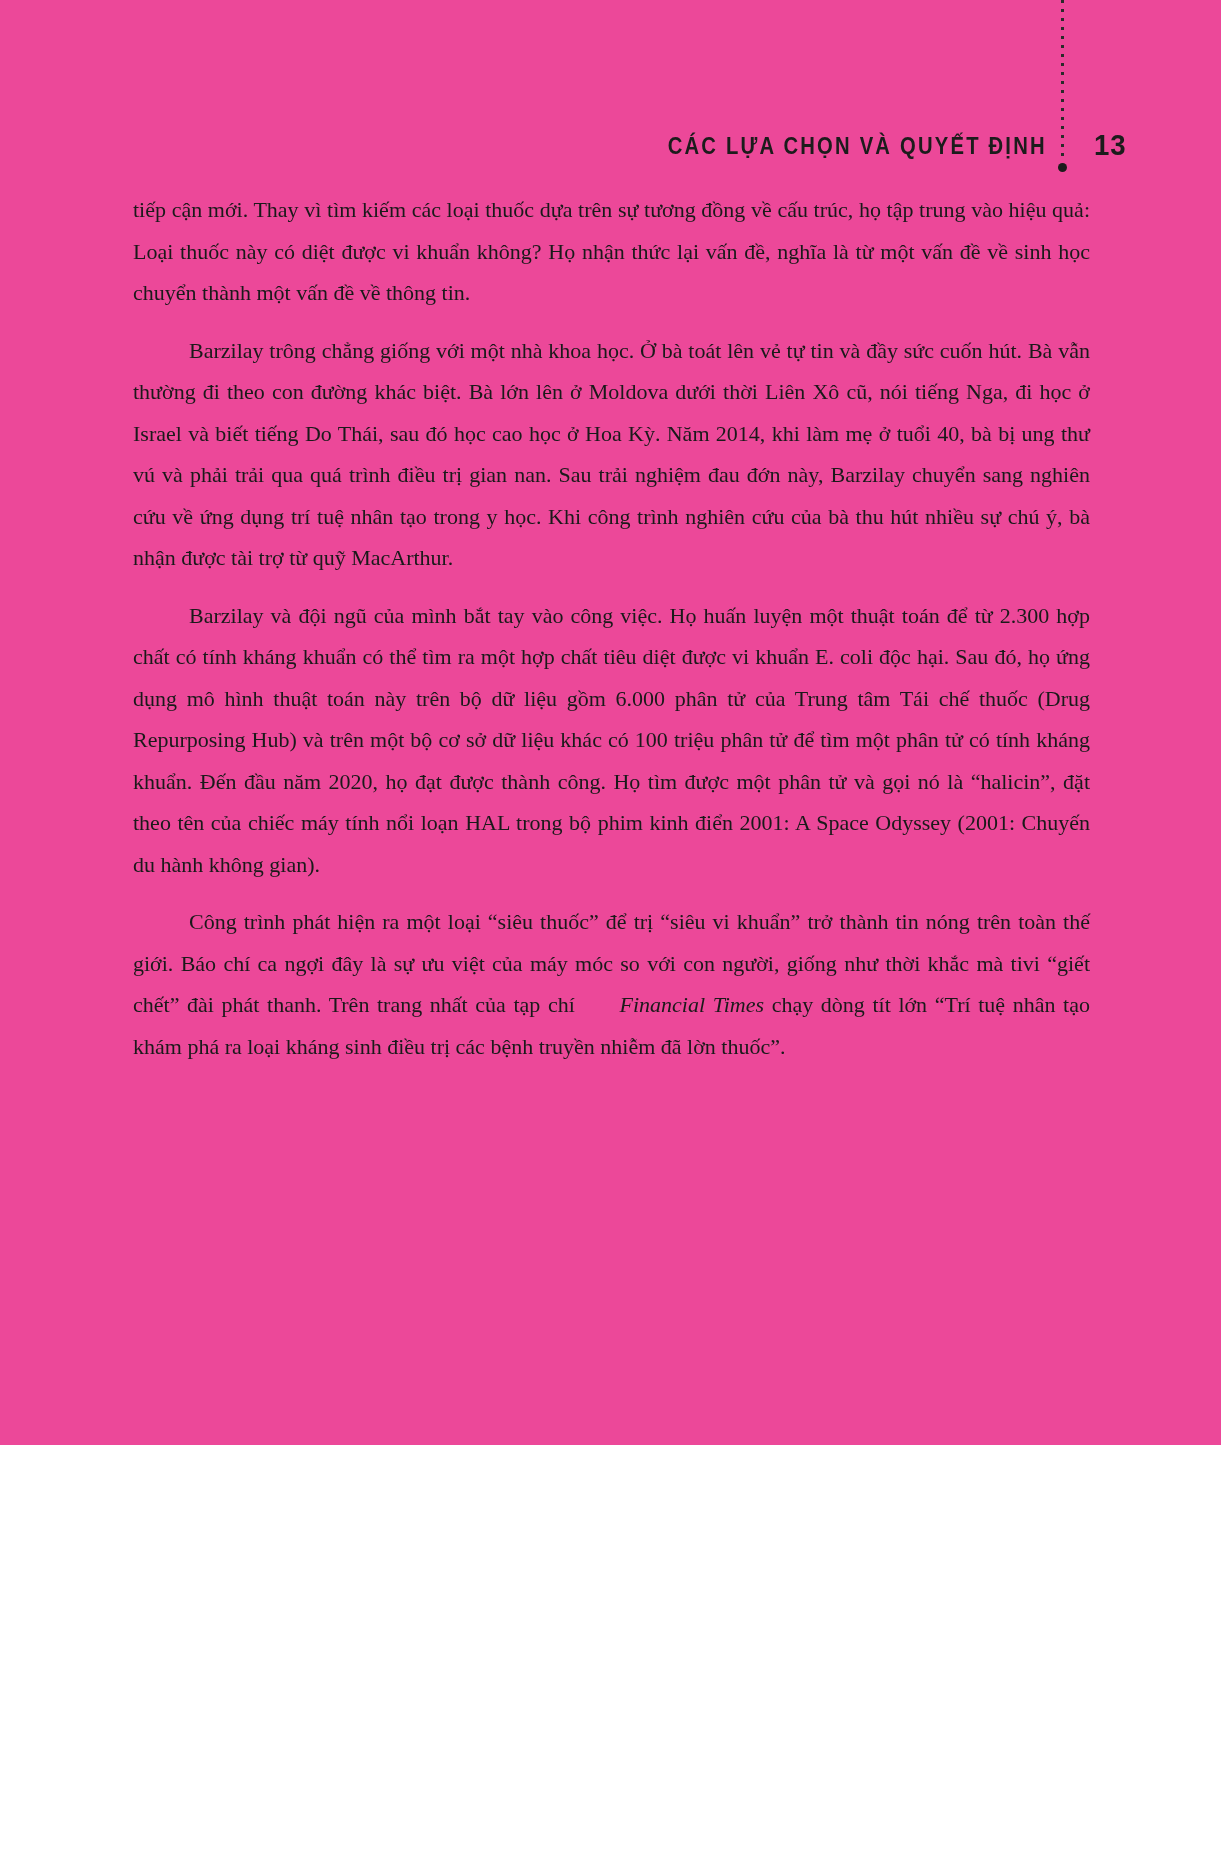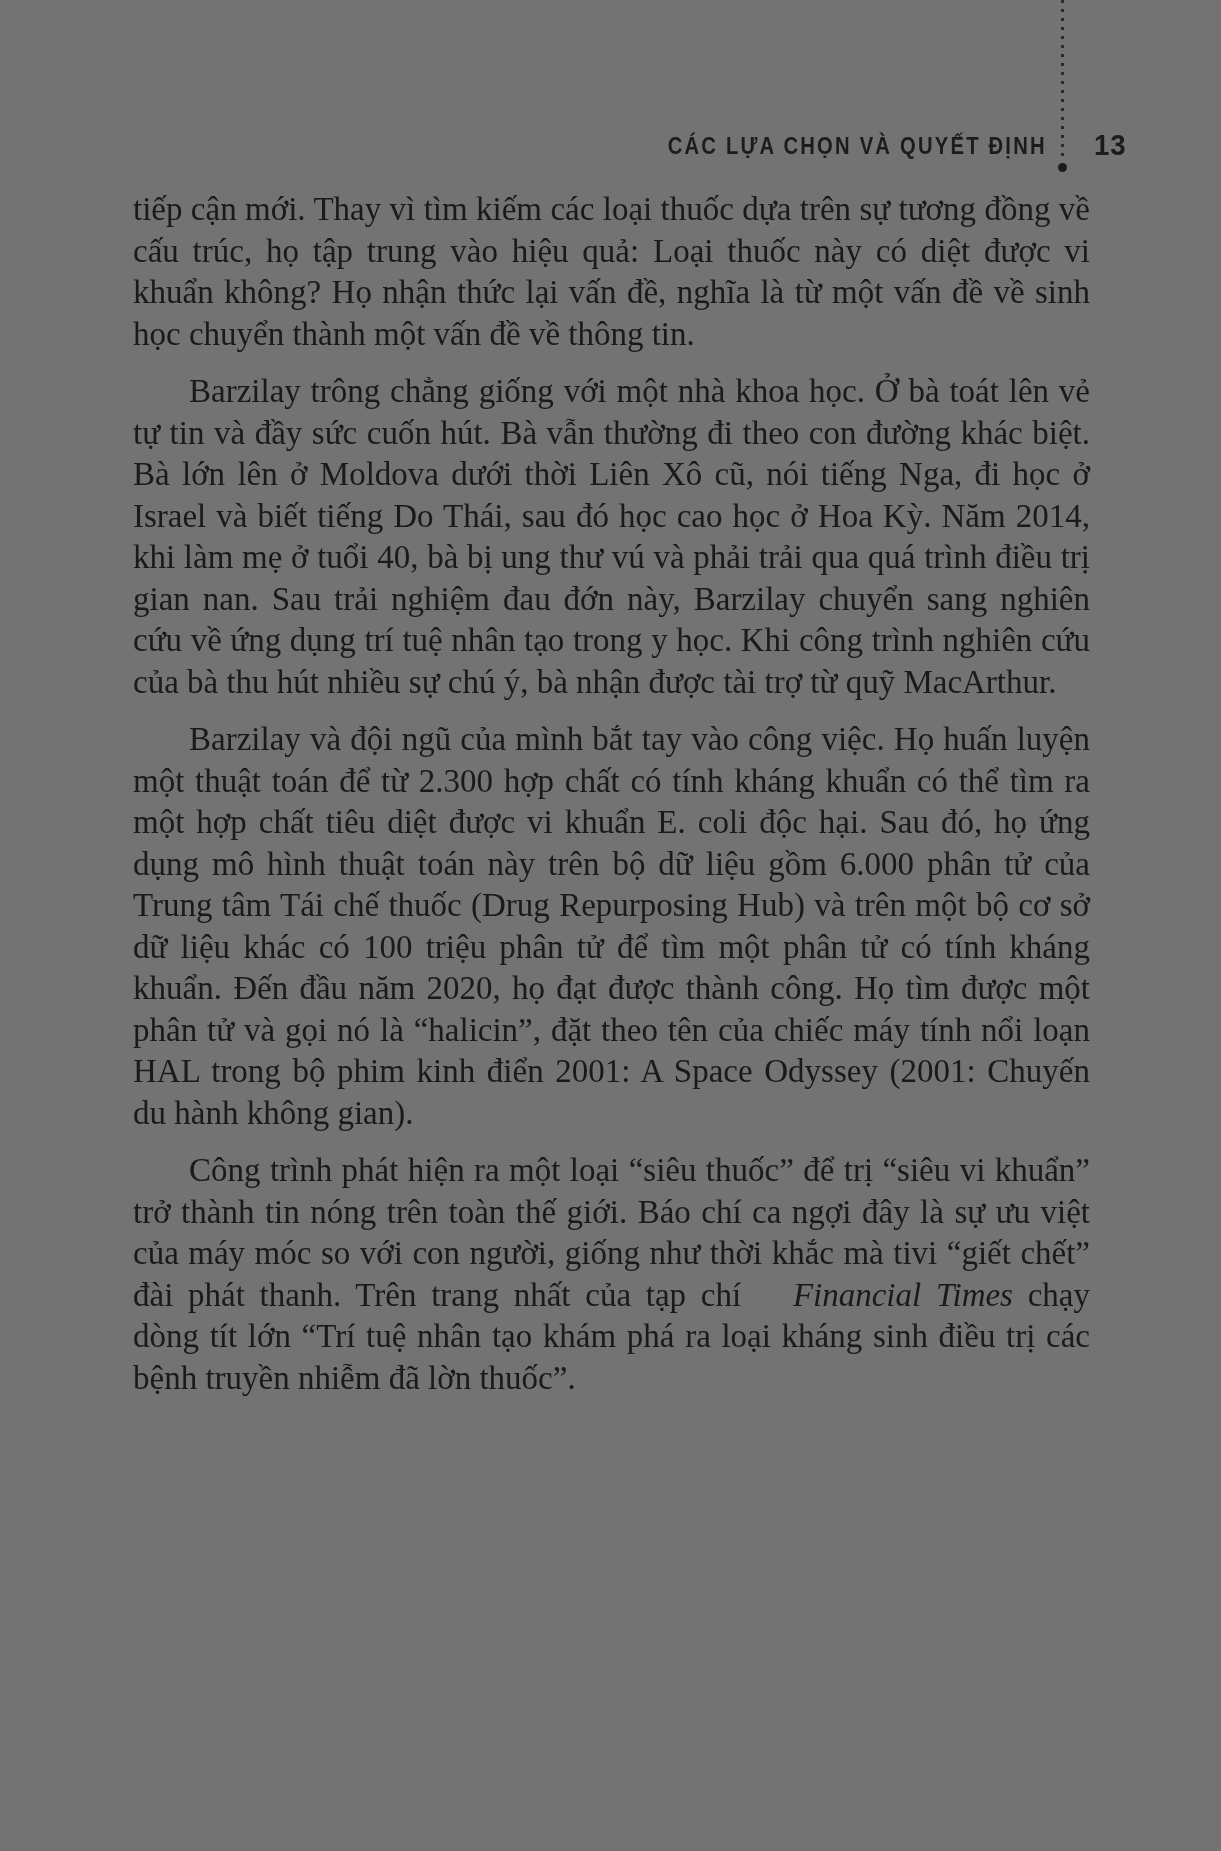--- a/index.html
+++ b/index.html
@@ -3,22 +3,22 @@
 <meta charset="utf-8">
 <style>
   html, body {
     margin: 0;
     padding: 0;
     background: #ffffff;
   }
   .page {
     position: relative;
     width: 1221px;
-    height: 1851px;
-    background: #737373;
+    height: 1445px;
+    background: #ec4899;
     overflow: hidden;
     font-family: "Liberation Serif", "DejaVu Serif", serif;
     color: #1a1a1a;
   }
 
   
   .running-title {
     position: absolute;
     top: 133px;
     right: 174px;
@@ -67,21 +67,21 @@
 
   
   .content {
     position: absolute;
     left: 133px;
     top: 189px;
     width: 957px;
   }
   .content p {
     margin: 0 0 16px 0;
-    font-size: 33px;
+    font-size: 22px;
     line-height: 41.5px;
     text-align: justify;
     text-justify: inter-word;
     color: #1a1a1a;
   }
   .content p.indent {
     text-indent: 56px;
   }
   .content .seg-italic {
     font-style: italic;

